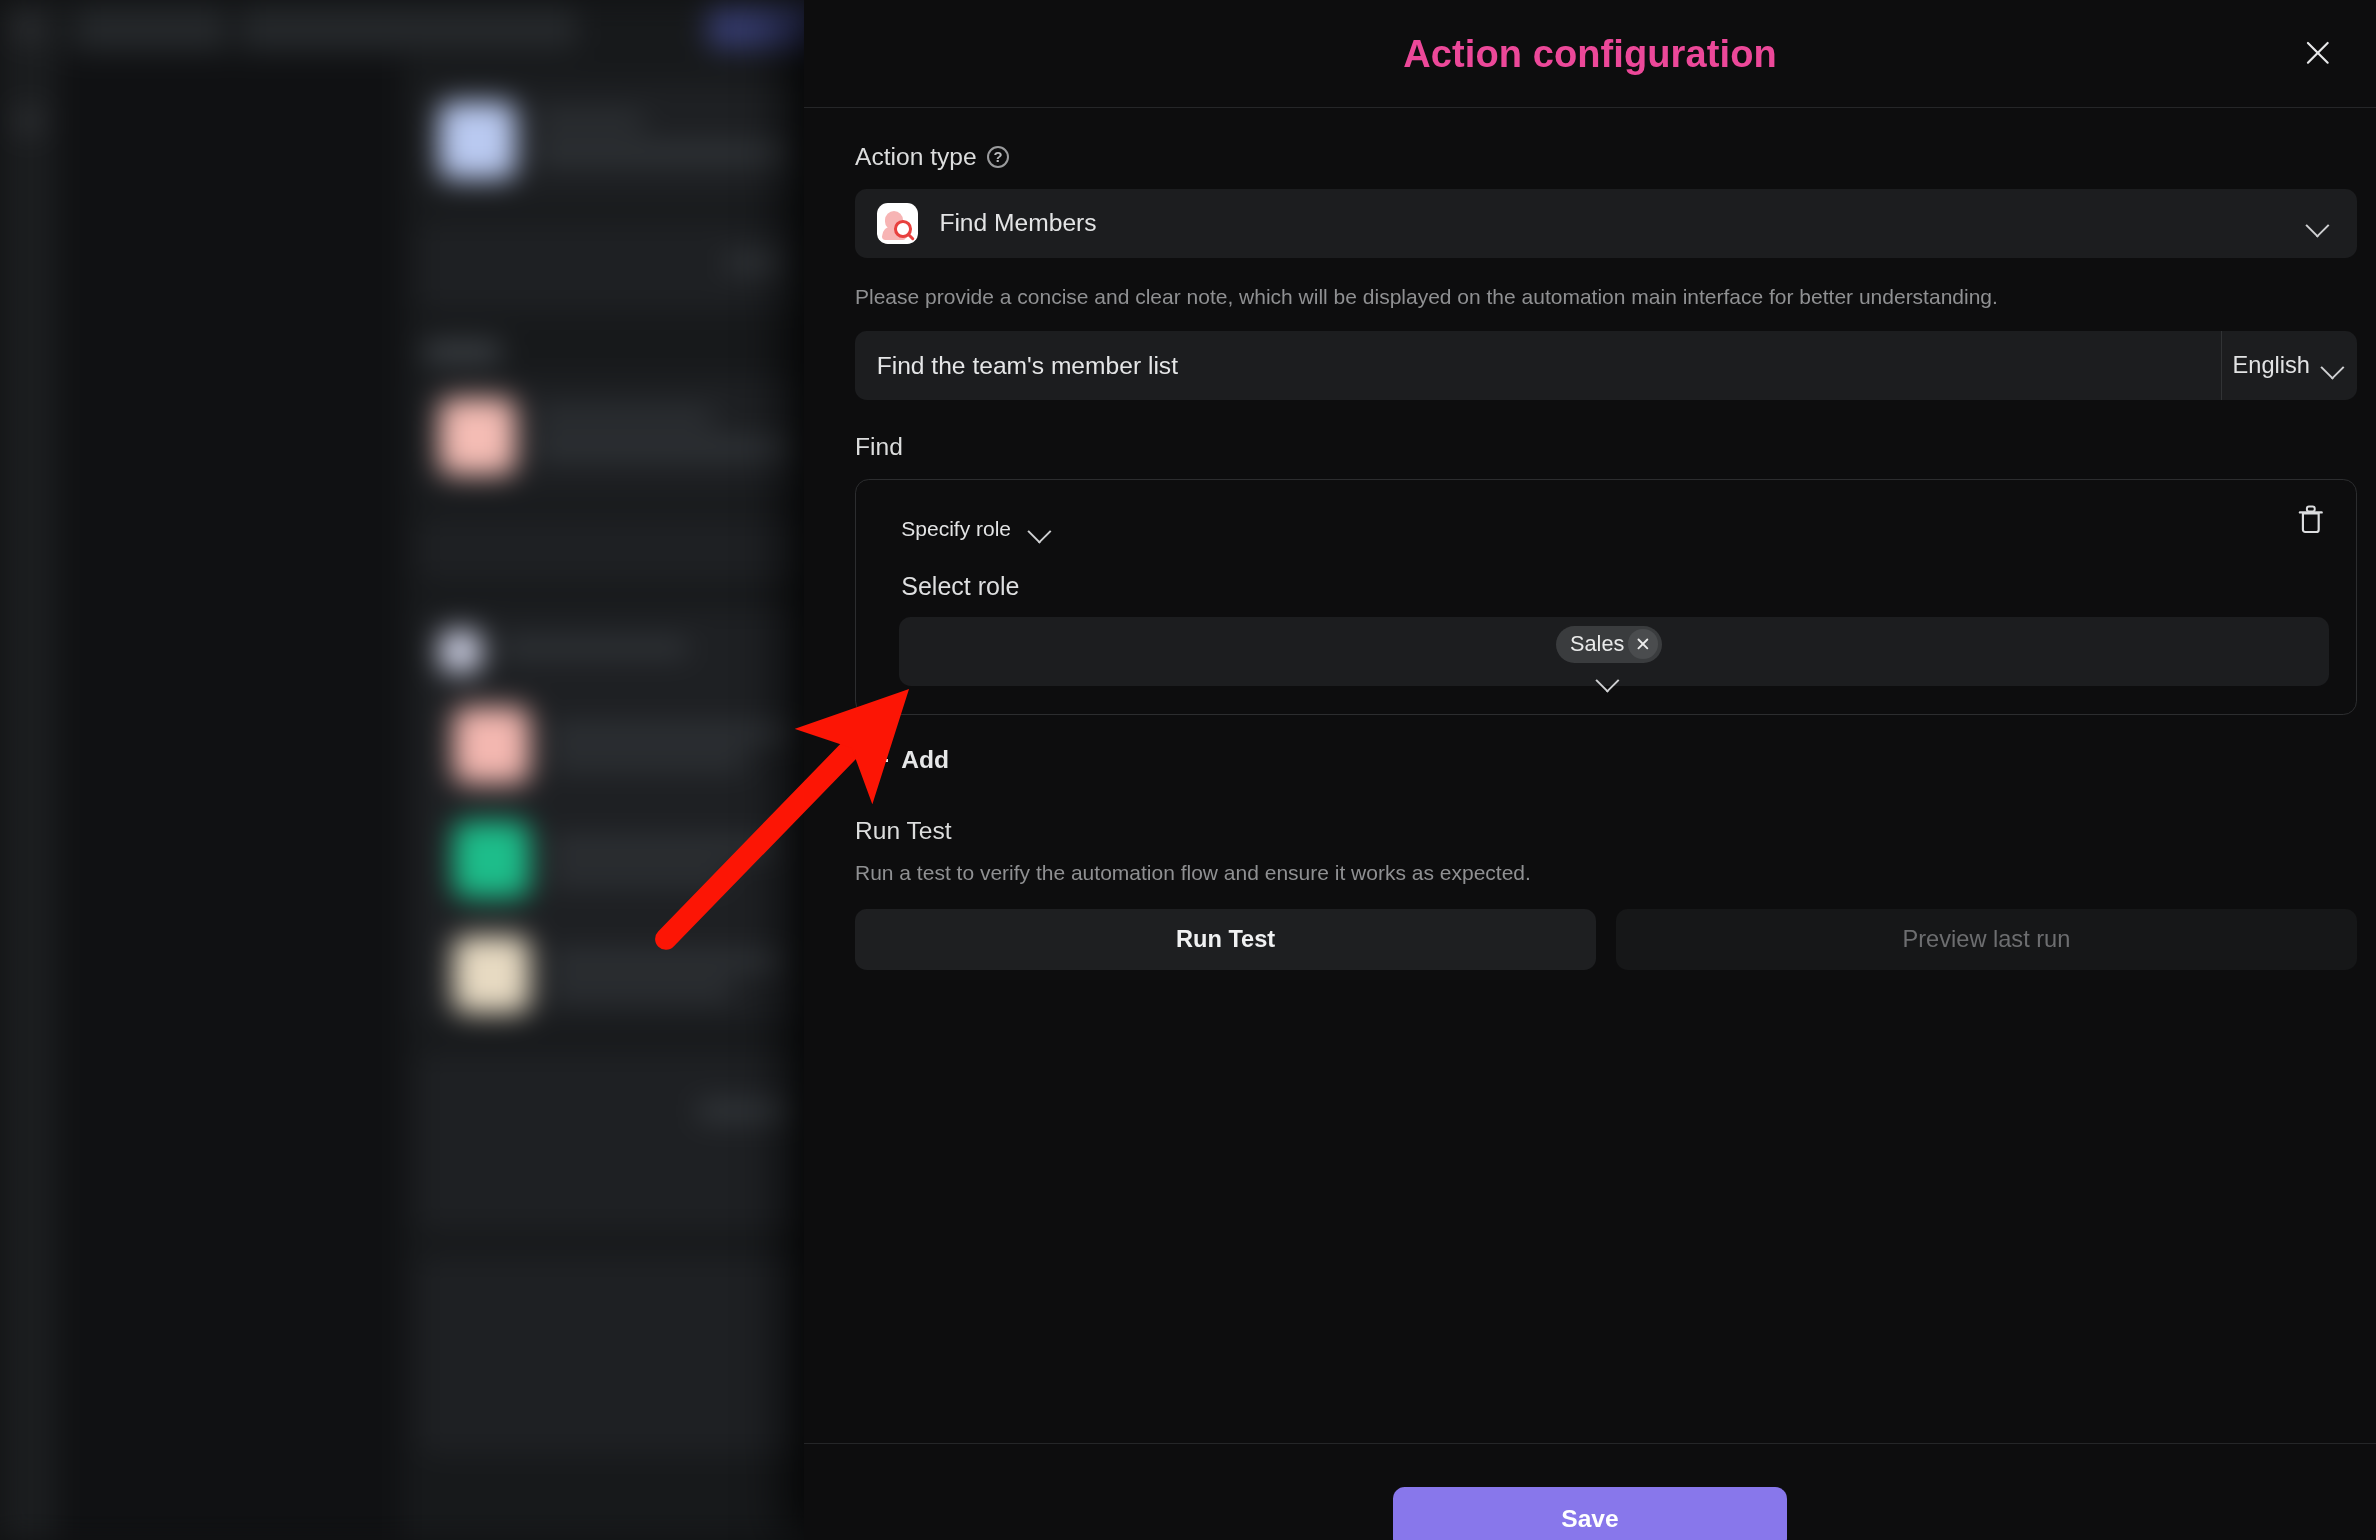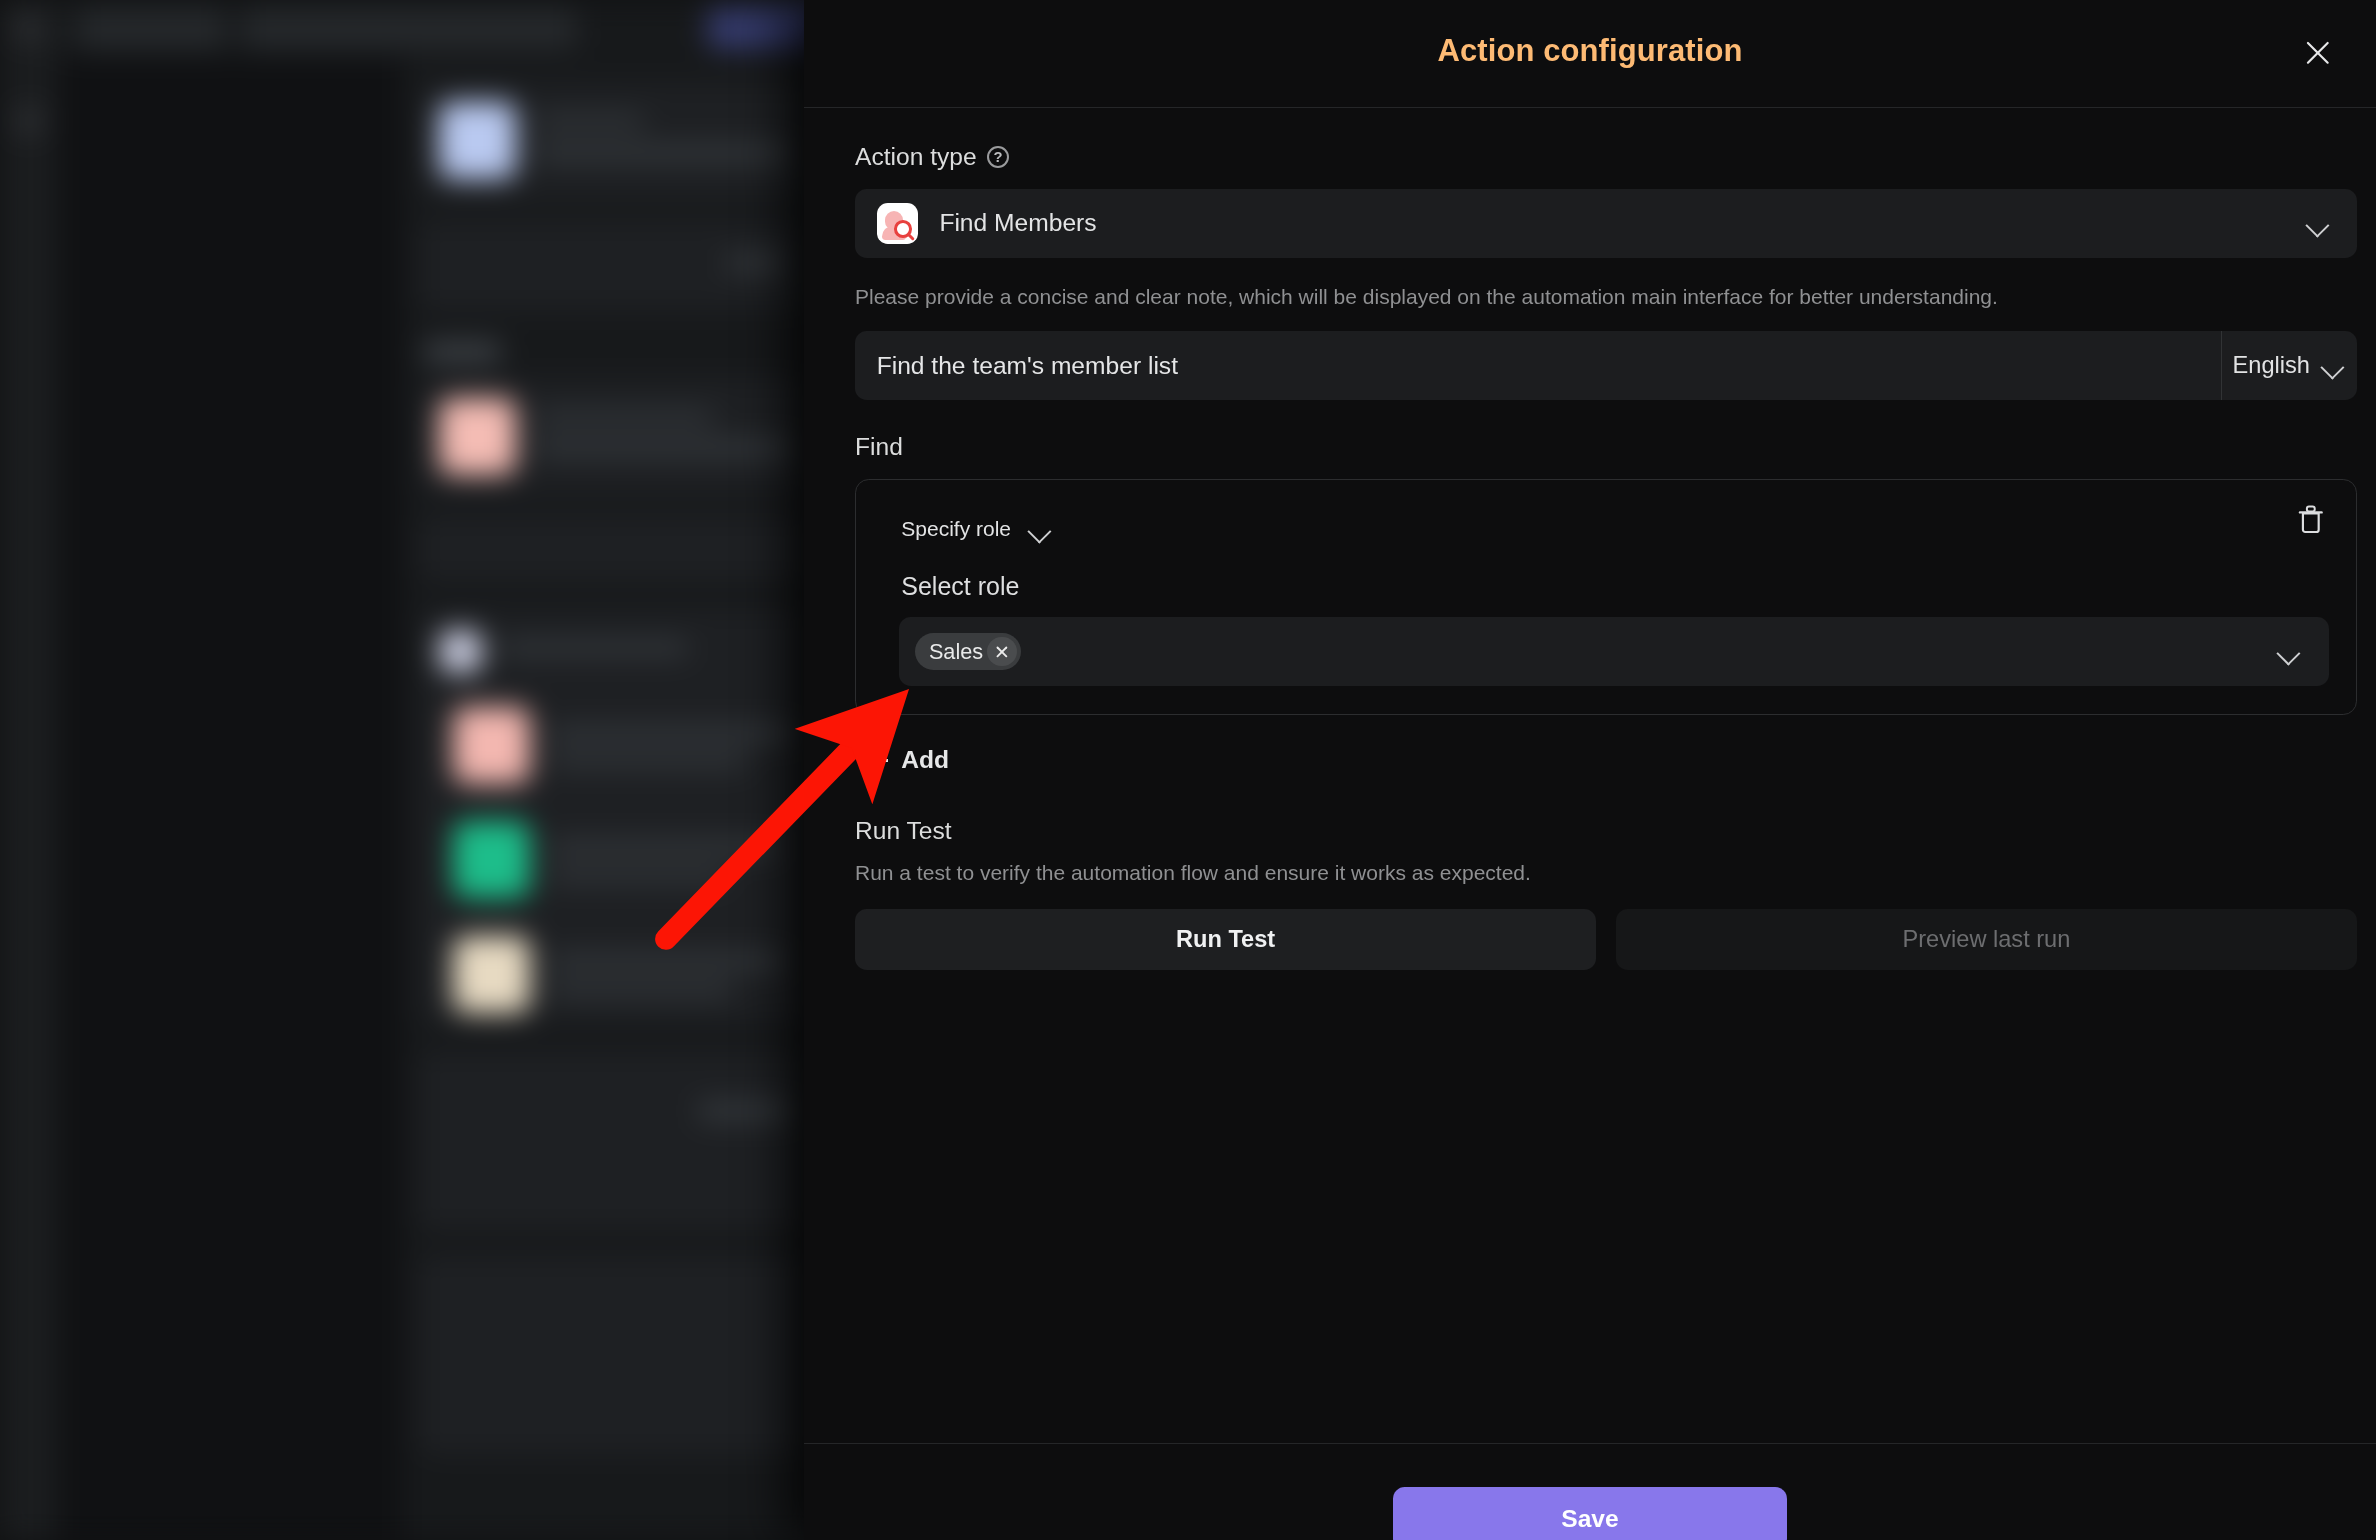--- a/index.html
+++ b/index.html
@@ -99,23 +99,23 @@
   .panel-header {
     position: relative;
     height: 108px;
     border-bottom: 1px solid #252628;
   }
   .panel-title {
     position: absolute;
     left: 0; right: 0;
     top: 32.5px;
     text-align: center;
-    font-size: 31px;
+    font-size: 38px;
     font-weight: bold;
-    color: #fdba74;
+    color: #ec4899;
     letter-spacing: 0.1px;
   }
   .close-btn {
     position: absolute;
     right: 33px; top: 27.6px;
     width: 51px; height: 51px;
     display: flex; align-items: center; justify-content: center;
     cursor: pointer;
     border-radius: 7.9px;
   }
@@ -301,20 +301,21 @@
     margin-top: 15.8px;
     margin-left: 19.7px;
     margin-right: 3.9px;
     height: 69px;
     background: #1c1d1f;
     border-radius: 11.8px;
     display: flex;
     align-items: center;
     padding: 0 25.6px 0 15.8px;
     cursor: pointer;
+    flex-direction: column;
   }
   .tags { flex: 1; display: flex; gap: 9.9px; align-items: center; }
   .tag {
     display: inline-flex;
     align-items: center;
     height: 37px;
     background: #3a3c3e;
     border-radius: 18.7px;
     padding: 0 3.9px 0 13.8px;
     font-size: 21.7px;

